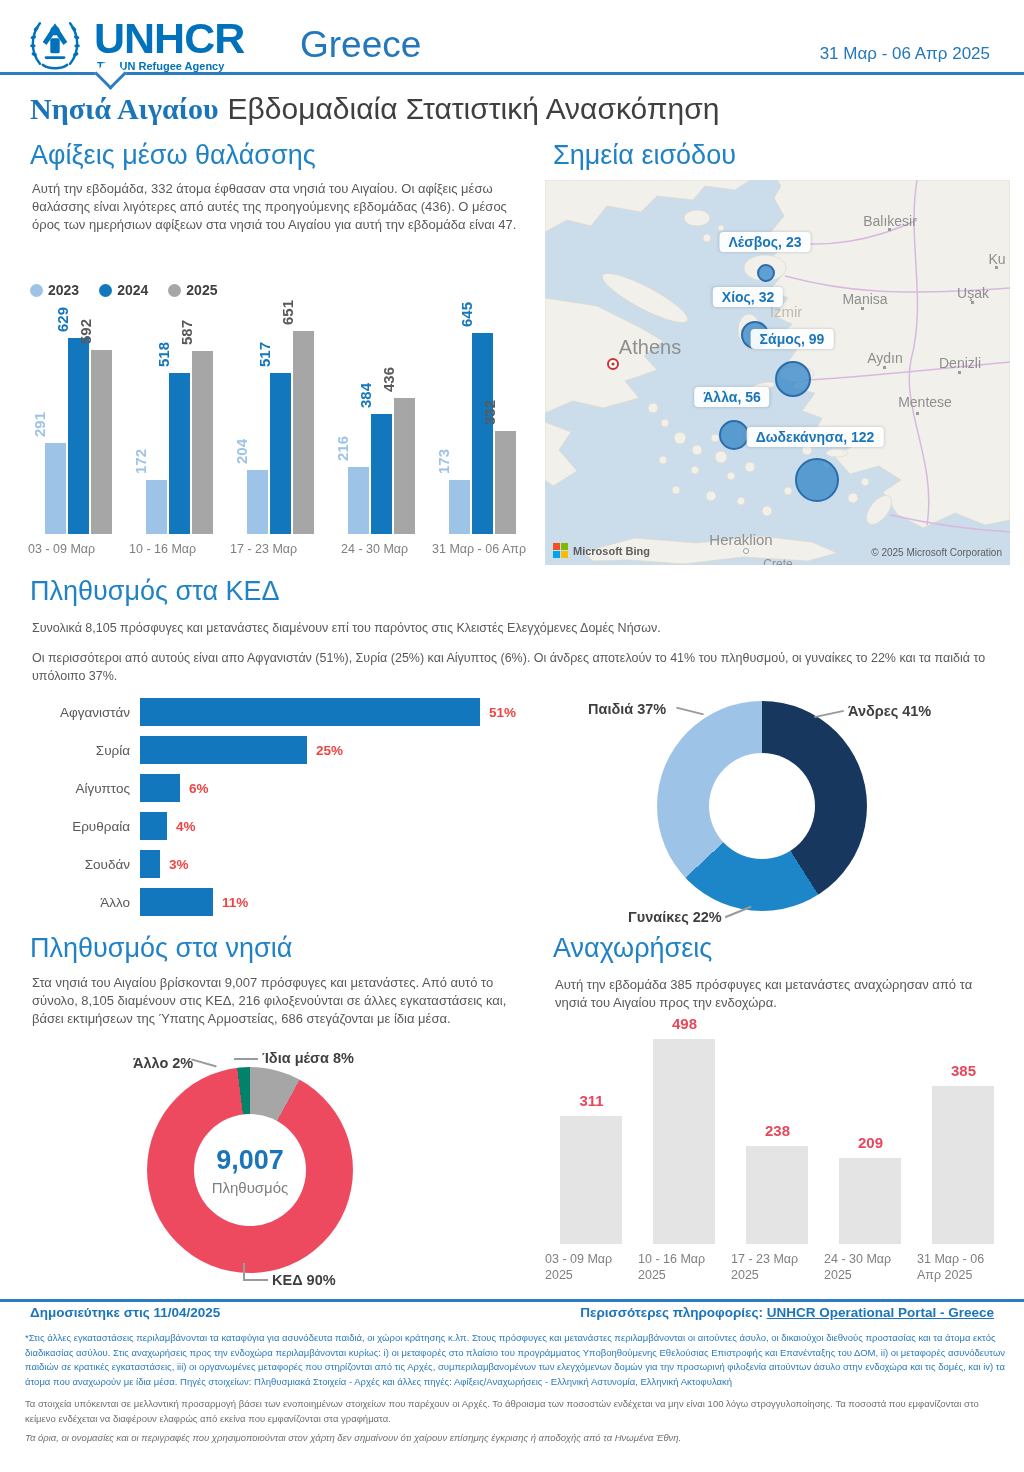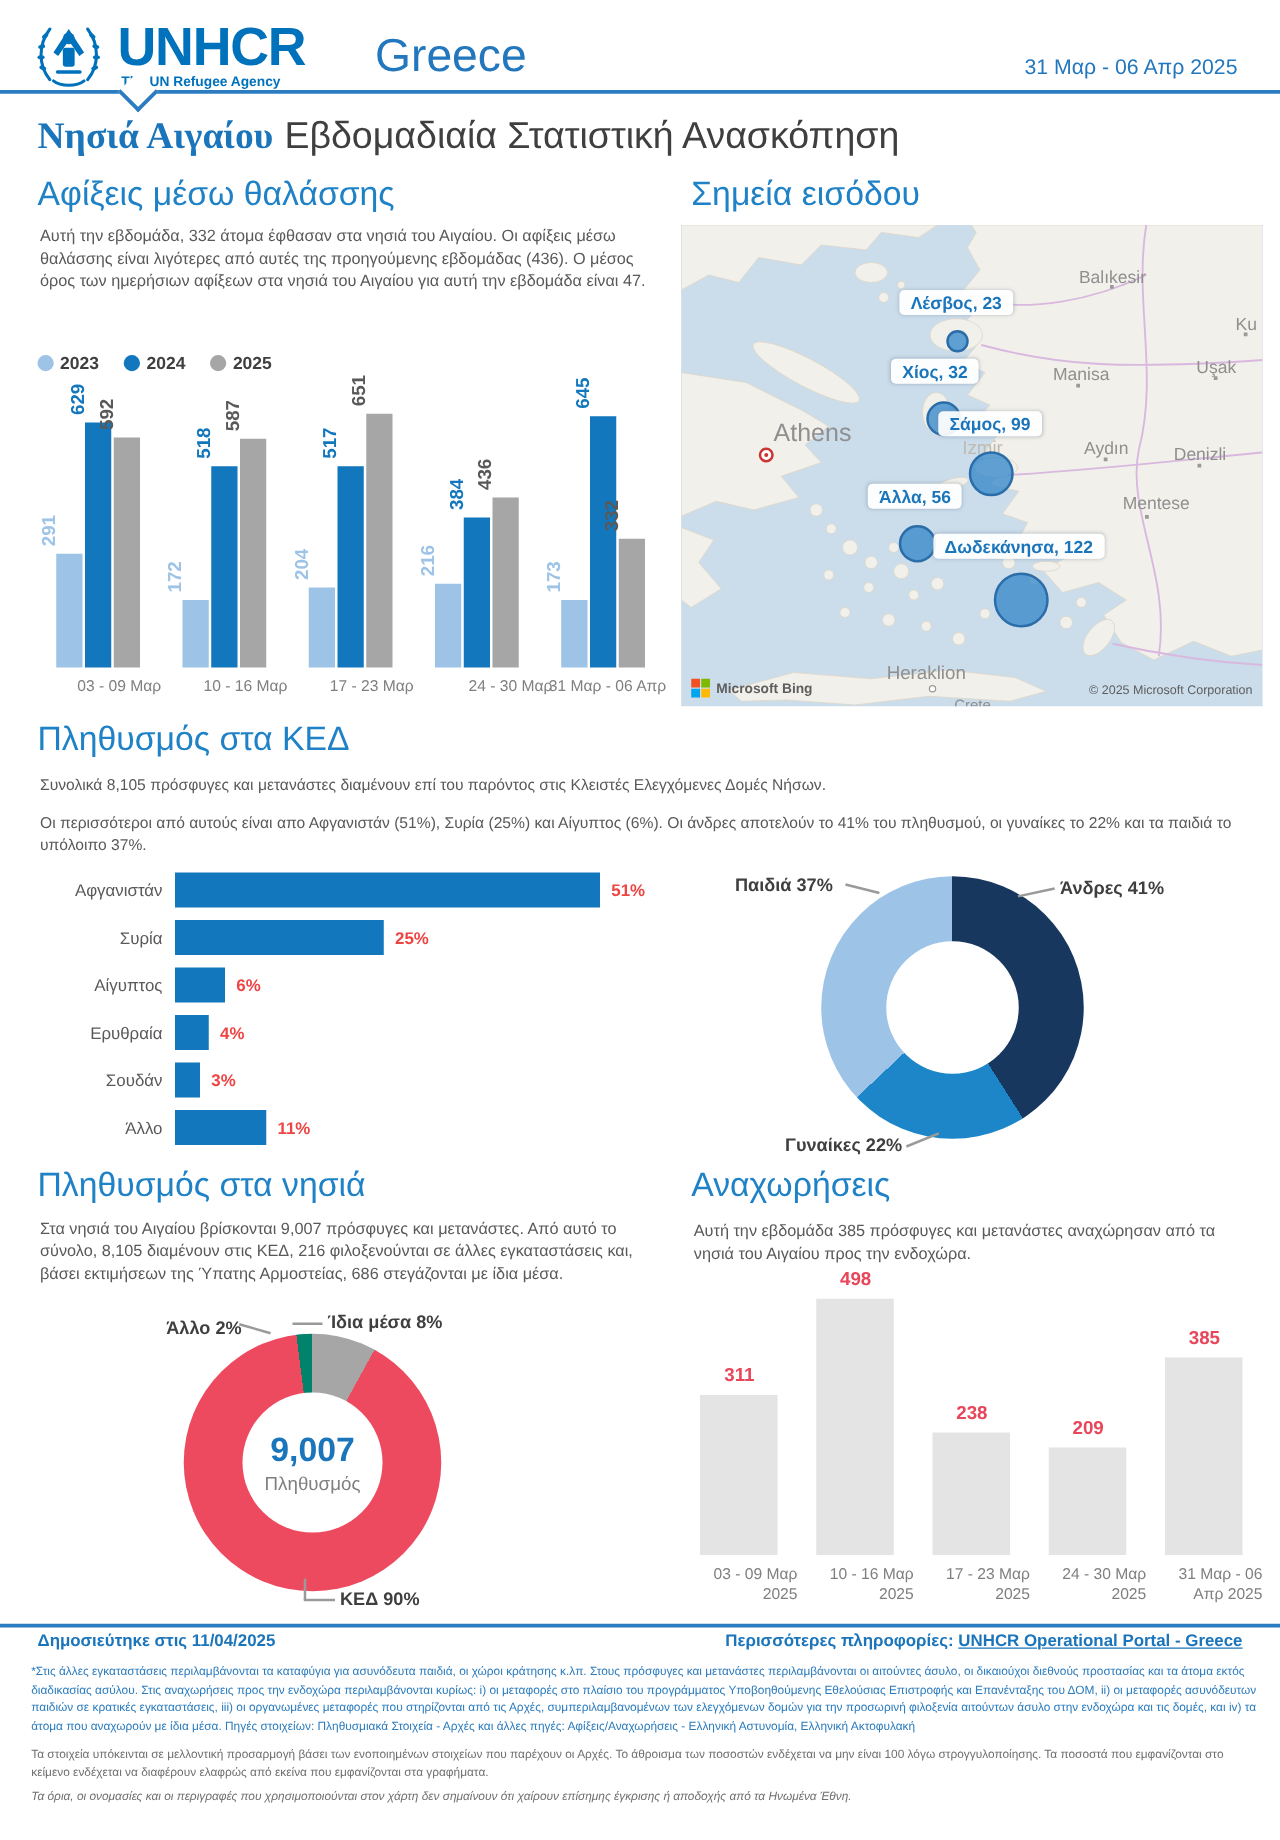--- a/index.html
+++ b/index.html
@@ -27,21 +27,21 @@
   #arrivals-legend{position:absolute;left:30px;top:282px;display:flex;gap:20px;align-items:center;}
   .legend-item{display:flex;align-items:center;gap:5px;}
   .legend-dot{width:13px;height:13px;border-radius:50%;}
   .legend-label{font-size:14px;font-weight:bold;color:#3f3f3f;}
 
   
   #arrivals-chart{position:absolute;left:28px;top:306px;width:505px;height:272px;}
   .bar{position:absolute;}
   .vlabel{position:absolute;white-space:nowrap;height:16px;line-height:16px;font-size:15px;font-weight:bold;
           transform-origin:left bottom;transform:rotate(-90deg);}
-  .xlabel{position:absolute;text-align:right;font-size:12.5px;color:#7f7f7f;line-height:1.25;}
+  .xlabel{position:absolute;text-align:left;font-size:12.5px;color:#7f7f7f;line-height:1.25;}
 
   
   #map{position:absolute;left:545px;top:180px;width:465px;height:385px;overflow:hidden;background:#cbdcea;}
   .map-label{position:absolute;transform:translate(-50%,-50%);background:rgba(255,255,255,0.92);
              border-radius:4px;padding:2px 9px;color:#1b75bb;font-weight:bold;font-size:14px;white-space:nowrap;
              box-shadow:0 0 3px rgba(120,140,160,0.5);}
   .map-bubble{position:absolute;border-radius:50%;background:rgba(58,139,203,0.8);border:2px solid #2a6da8;box-sizing:border-box;}
   .map-city{position:absolute;transform:translate(-50%,-50%);color:#8f8f8f;white-space:nowrap;}
   .map-city.faded{color:#c0bab0;}
   #map-attr-left{position:absolute;left:8px;bottom:7px;display:flex;align-items:center;gap:5px;
@@ -237,21 +237,21 @@
         <circle cx="68" cy="184" r="5" fill="#ffffff" stroke="#cc3333" stroke-width="2"></circle>
         <circle cx="68" cy="184" r="1.6" fill="#cc3333"></circle>
       </g>
     </svg>
     <div id="map-overlays">
         <div class="map-city" style="left: 105px; top: 167px; font-size: 20px;">Athens</div>
         <div class="map-city" style="left: 345px; top: 41px; font-size: 14px;">Balıkesir</div>
         <div class="map-city" style="left: 452px; top: 79px; font-size: 14px;">Ku</div>
         <div class="map-city" style="left: 320px; top: 119px; font-size: 14px;">Manisa</div>
         <div class="map-city" style="left: 428px; top: 113px; font-size: 14px;">Uşak</div>
-        <div class="map-city faded" style="left: 241px; top: 131px; font-size: 15px; margin-top: 48px;">Izmir</div>
+        <div class="map-city faded" style="left: 241px; top: 131px; font-size: 15px;">Izmir</div>
         <div class="map-city" style="left: 340px; top: 178px; font-size: 14px;">Aydın</div>
         <div class="map-city" style="left: 415px; top: 183px; font-size: 14px;">Denizli</div>
         <div class="map-city" style="left: 380px; top: 222px; font-size: 14px;">Mentese</div>
         <div class="map-city" style="left: 196px; top: 359px; font-size: 15px;">Heraklion</div>
         <div class="map-city" style="left: 233px; top: 384px; font-size: 12px;">Crete</div>
         <div class="map-bubble" style="left: 212px; top: 84px; width: 18px; height: 18px;"></div>
         <div class="map-label" style="left: 220px; top: 62px;">Λέσβος, 23</div>
         <div class="map-bubble" style="left: 196px; top: 141px; width: 28px; height: 28px;"></div>
         <div class="map-label" style="left: 203px; top: 117px;">Χίος, 32</div>
         <div class="map-bubble" style="left: 230px; top: 181px; width: 36px; height: 36px;"></div>

